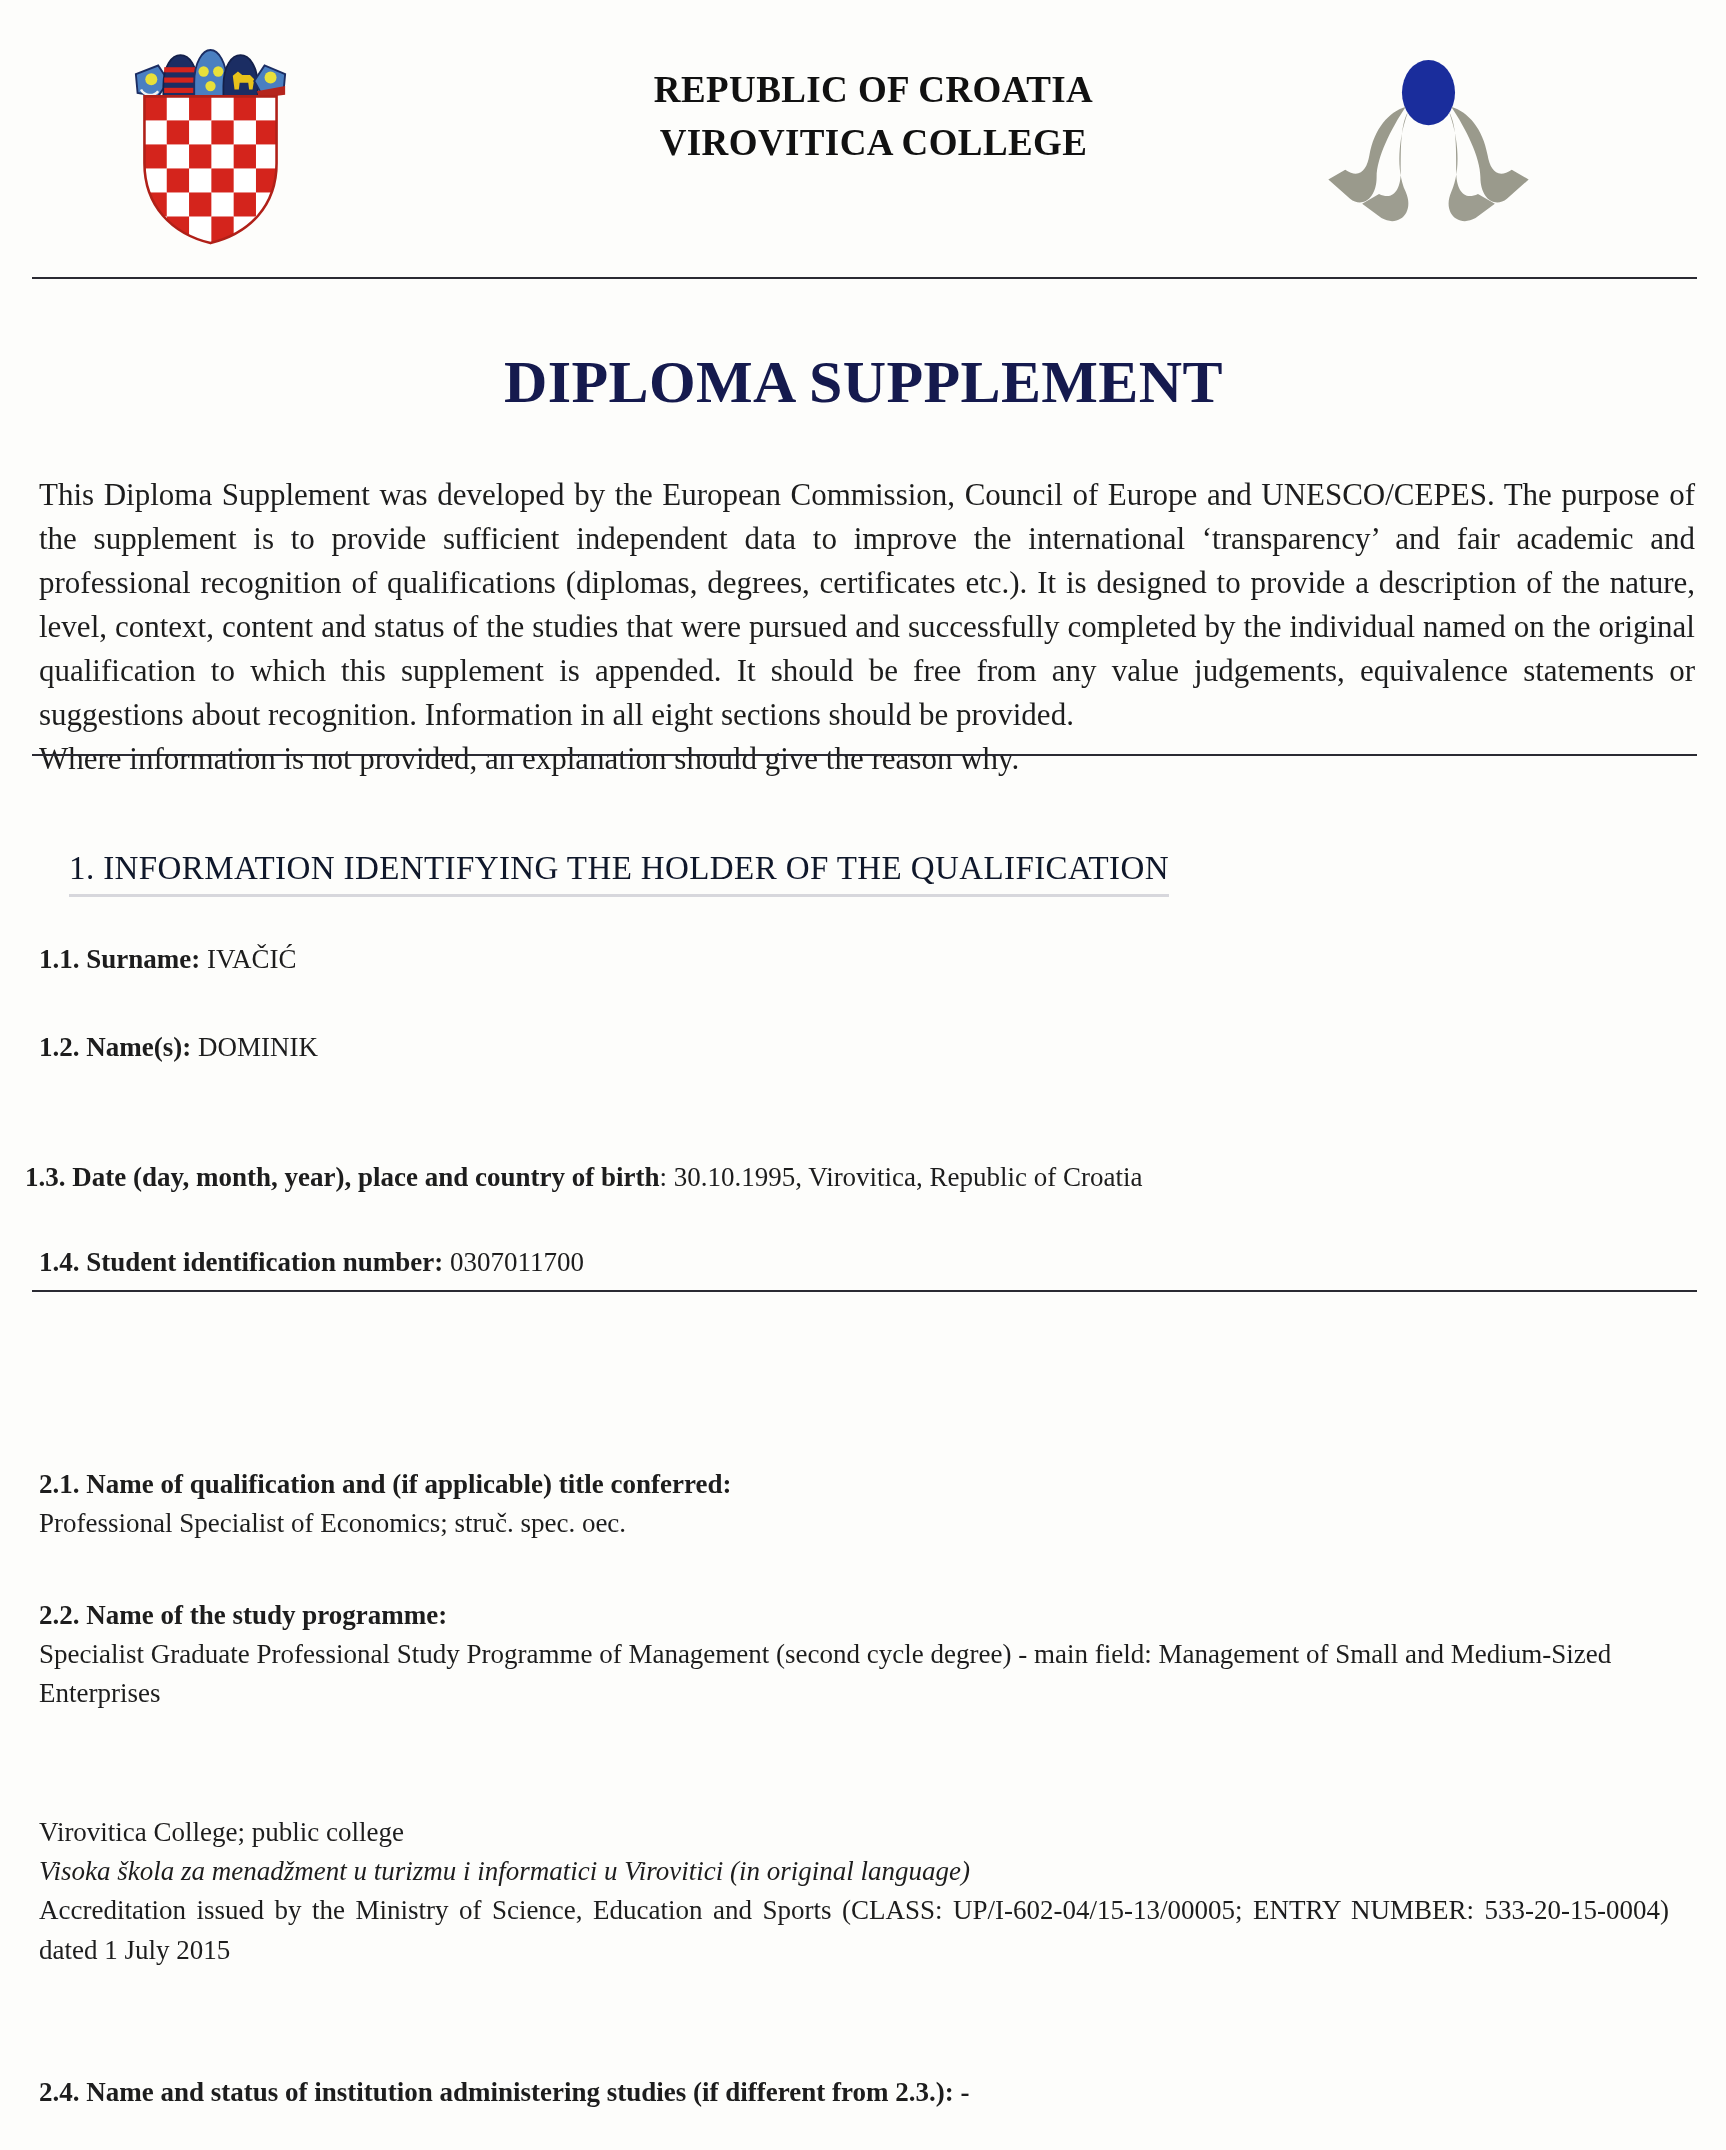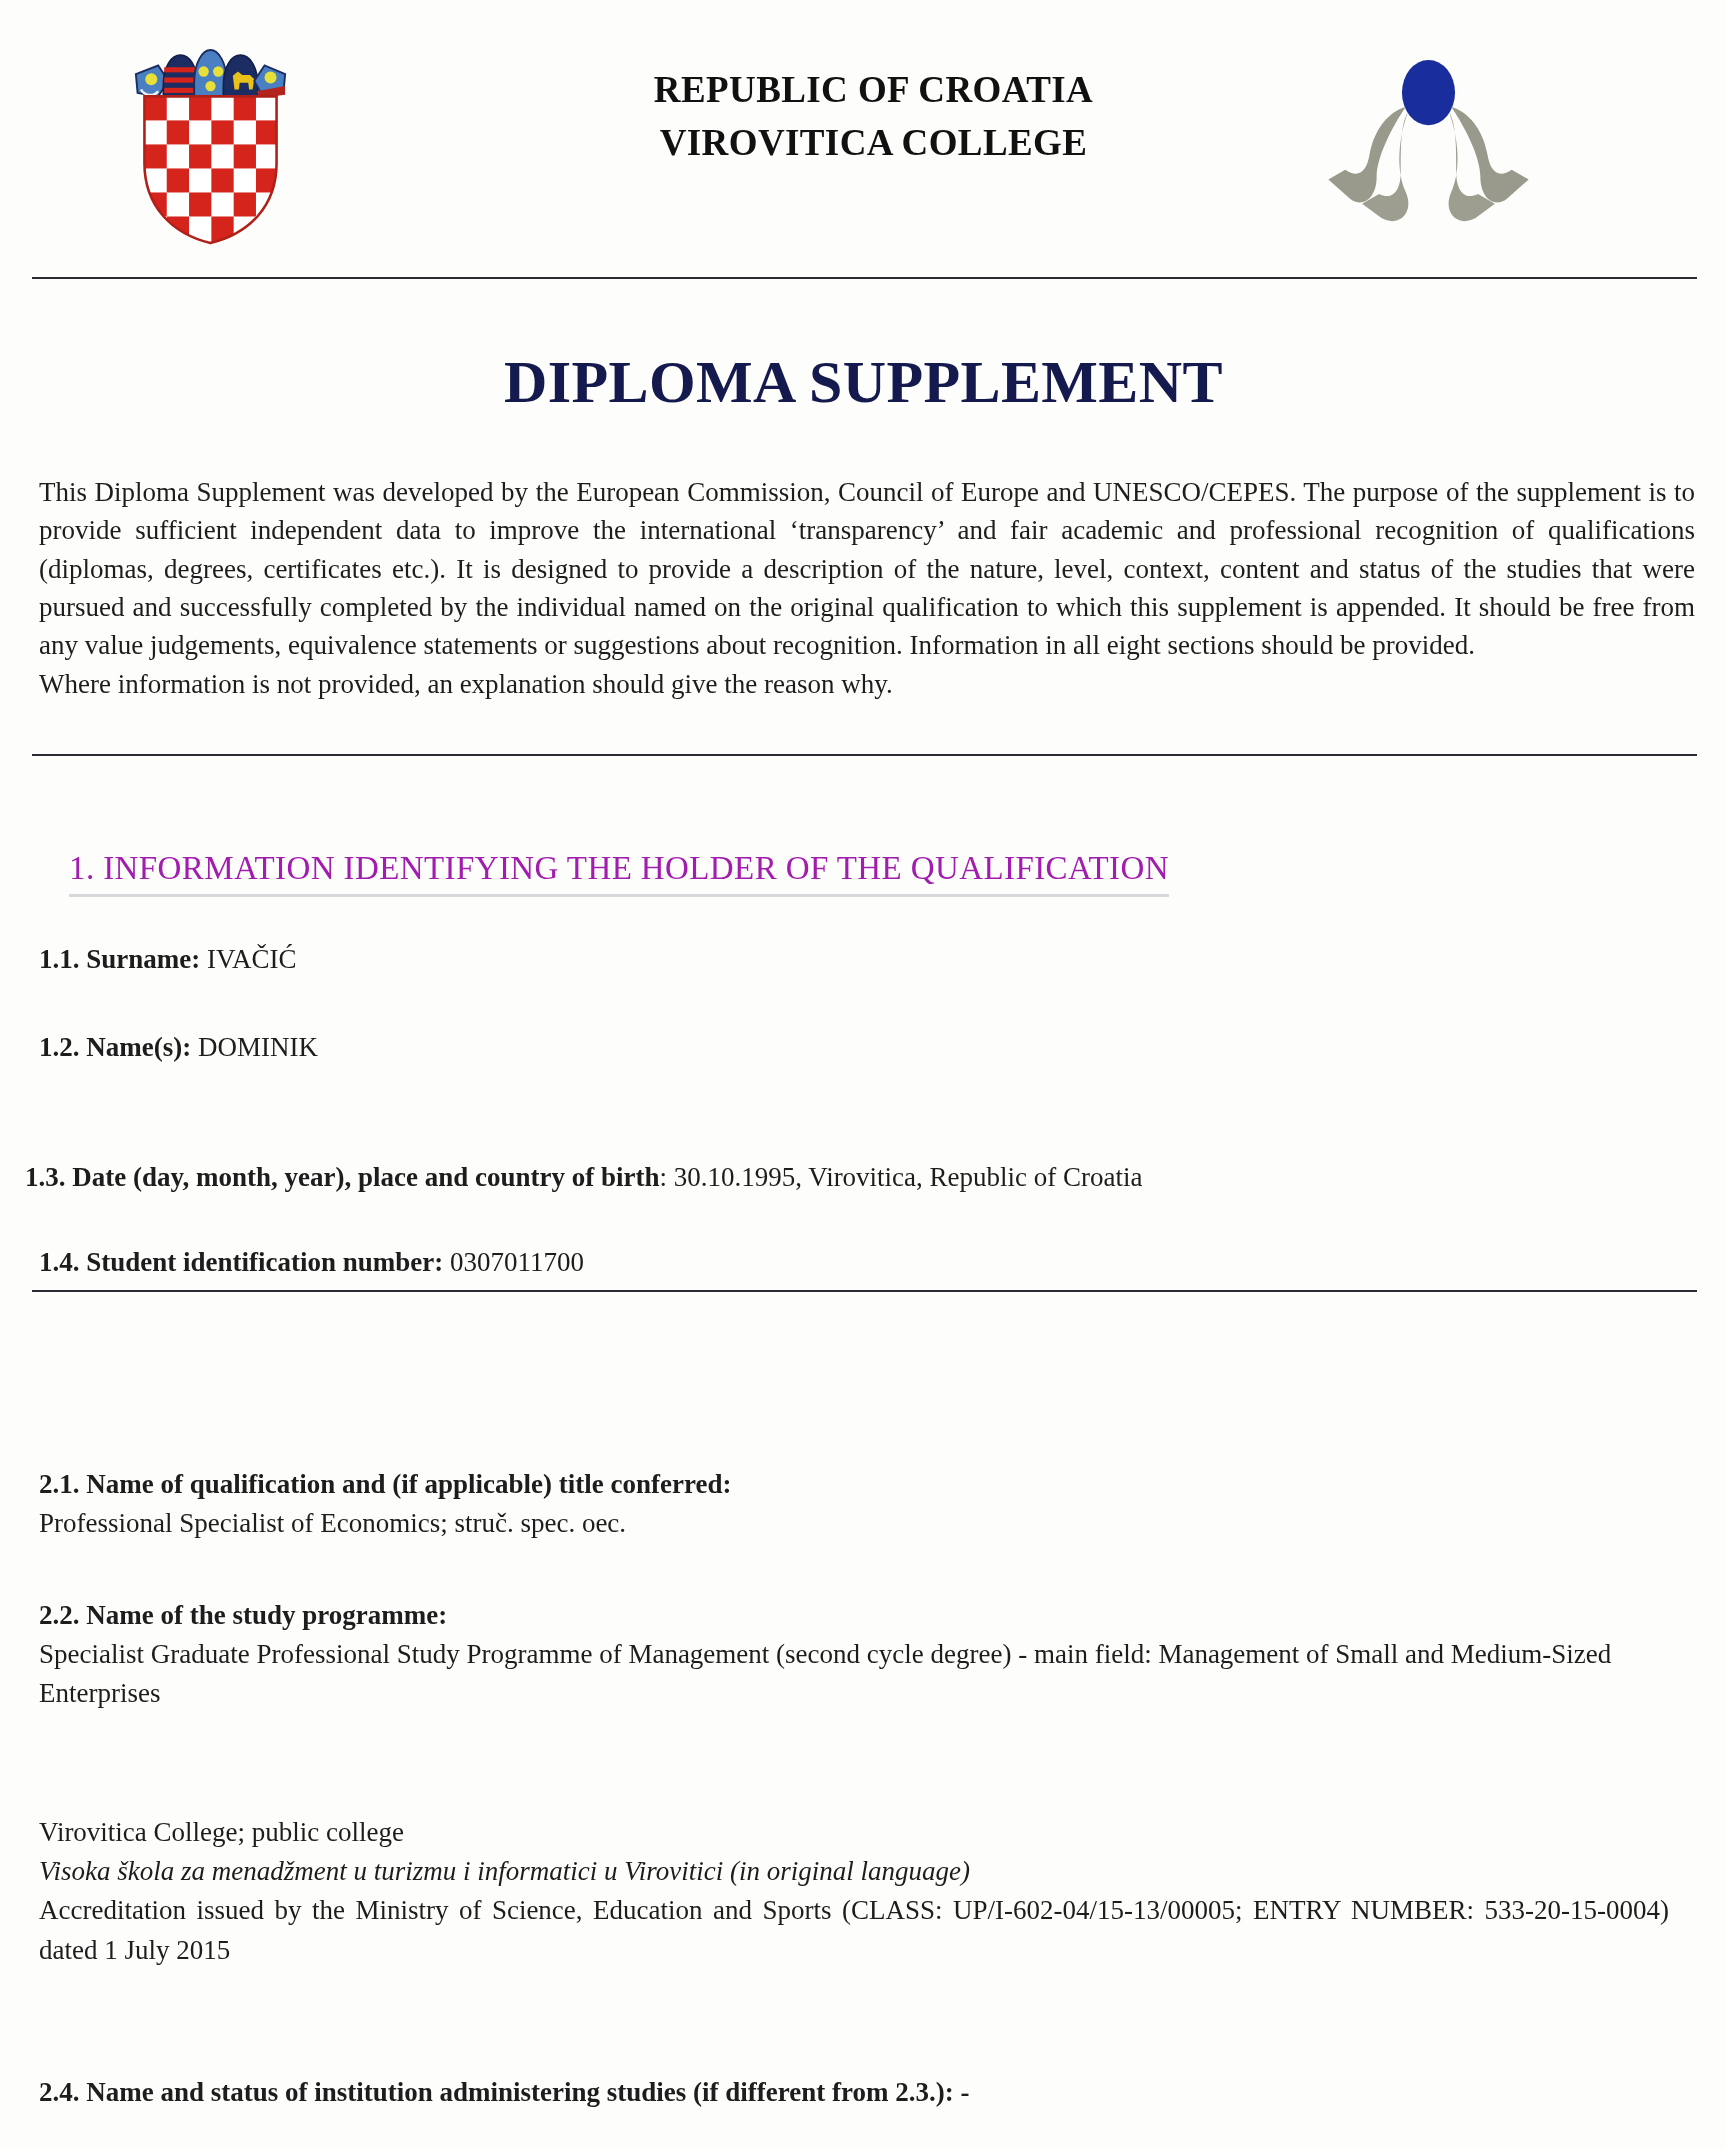--- a/index.html
+++ b/index.html
@@ -75,33 +75,33 @@
     letter-spacing: 0.4px;
     color: #151a4e;
   }
 
   
   .intro {
     position: absolute;
     left: 39px;
     top: 473px;
     width: 1656px;
-    font-size: 27px;
+    font-size: 31px;
     line-height: 1.42;
     text-align: justify;
     color: #1d1d1d;
   }
   .intro .last { text-align: left; }
 
   
   .section-head {
     position: absolute;
     font-size: 33px;
     letter-spacing: 0.4px;
-    color: #a21caf;
+    color: #0f172a;
     white-space: nowrap;
     padding-bottom: 6.9px;
     border-bottom: 3.9px solid #d7d7dc;
   }
 
   
   .entry {
     position: absolute;
     font-size: 27px;
     line-height: 1.45;

